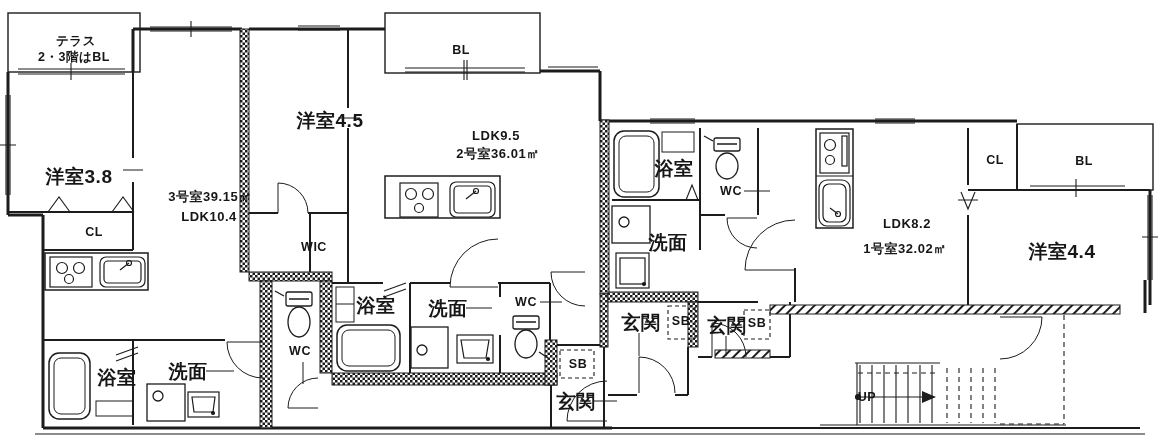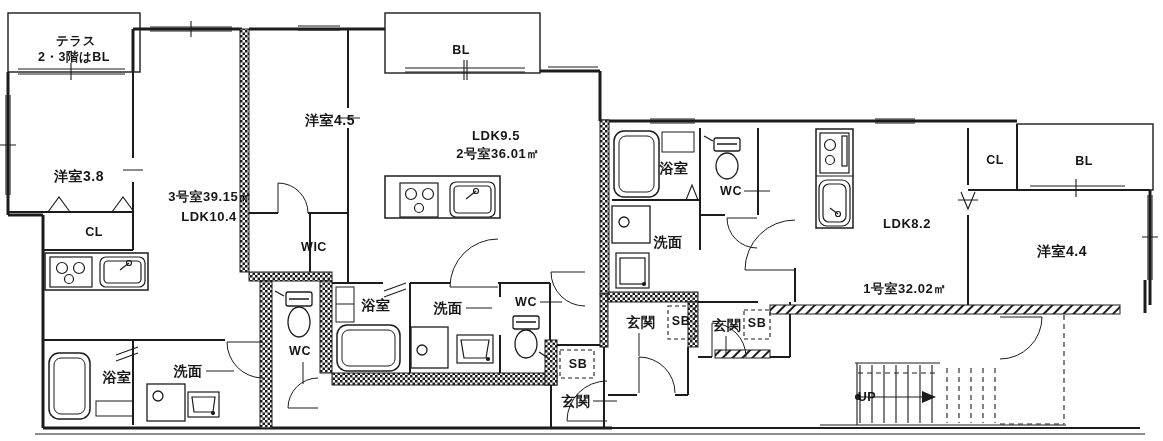--- a/index.html
+++ b/index.html
@@ -4,21 +4,21 @@
 <style>
   html,body{margin:0;padding:0;background:#ffffff;}
   #plan{
     position:relative;width:1163px;height:441px;background:#ffffff;overflow:hidden;
     font-family:"Liberation Sans","DejaVu Sans",sans-serif;
     border-radius:17px;
   }
   #plan svg{position:absolute;left:0;top:0;}
   .lbl{
     position:absolute;transform:translate(-50%,-50%);
-    font-weight:bold;font-size:14px;color:#161616;
+    font-weight:bold;font-size:19px;color:#161616;
     white-space:nowrap;letter-spacing:.5px;line-height:1;
   }
   .lbl.m{font-size:13px;}
   .lbl.s{font-size:12.5px;}
 </style>
 </head>
 <body>
 
 <div id="plan">
 
@@ -266,18 +266,18 @@
   <div class="lbl s" style="left:578px;top:364px;">SB</div>
   <div class="lbl" style="left:576px;top:401px;">玄関</div>
   <div class="lbl" style="left:641px;top:322px;">玄関</div>
   <div class="lbl s" style="left:681px;top:321px;">SB</div>
   <div class="lbl" style="left:727px;top:325px;">玄関</div>
   <div class="lbl s" style="left:757px;top:323px;">SB</div>
   <div class="lbl" style="left:674px;top:168px;">浴室</div>
   <div class="lbl s" style="left:731px;top:191px;">WC</div>
   <div class="lbl" style="left:668px;top:242px;">洗面</div>
   <div class="lbl m" style="left:907px;top:223px;">LDK8.2</div>
-  <div class="lbl m" style="left:905px;top:248px;margin-top:40px;">1号室32.02㎡</div>
+  <div class="lbl m" style="left:905px;top:248px;">1号室32.02㎡</div>
   <div class="lbl s" style="left:995px;top:160px;">CL</div>
   <div class="lbl s" style="left:1084px;top:161px;">BL</div>
   <div class="lbl" style="left:1062px;top:251px;text-align:center;">洋室4.4</div>
   <div class="lbl s" style="left:843px;top:397px;padding-left:48px;">UP</div>
 </div>
 
 </body></html>

